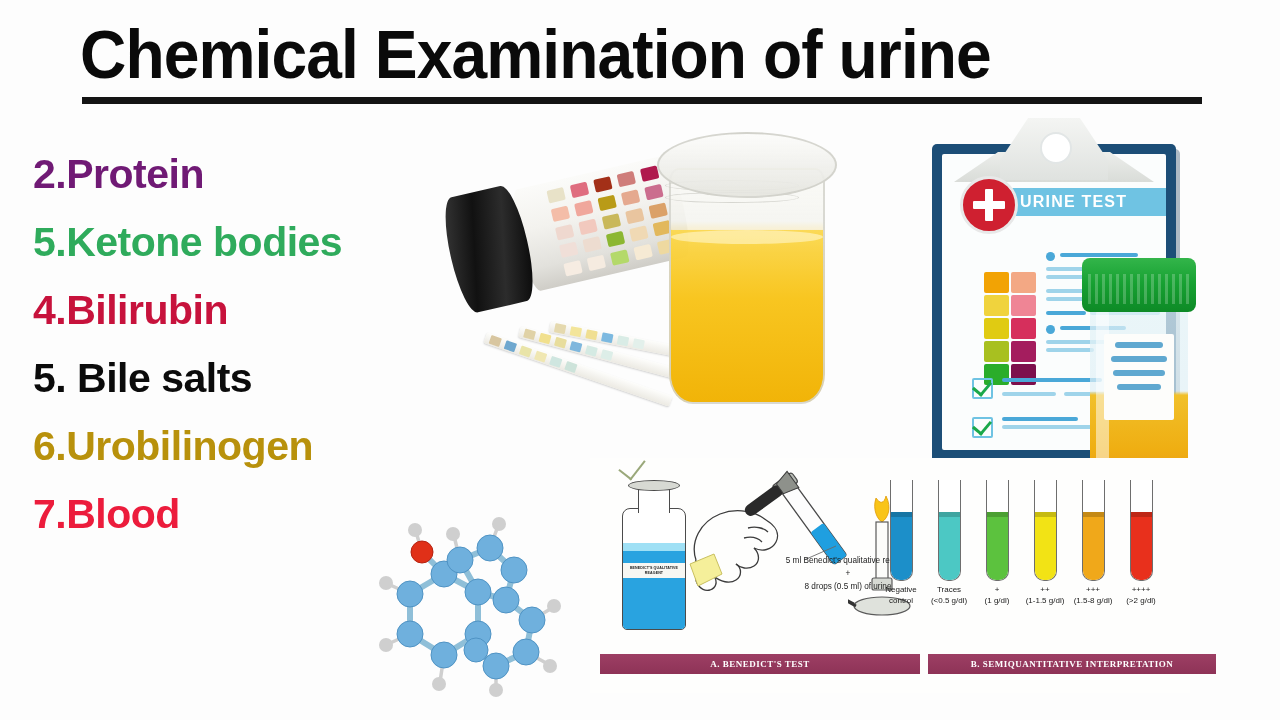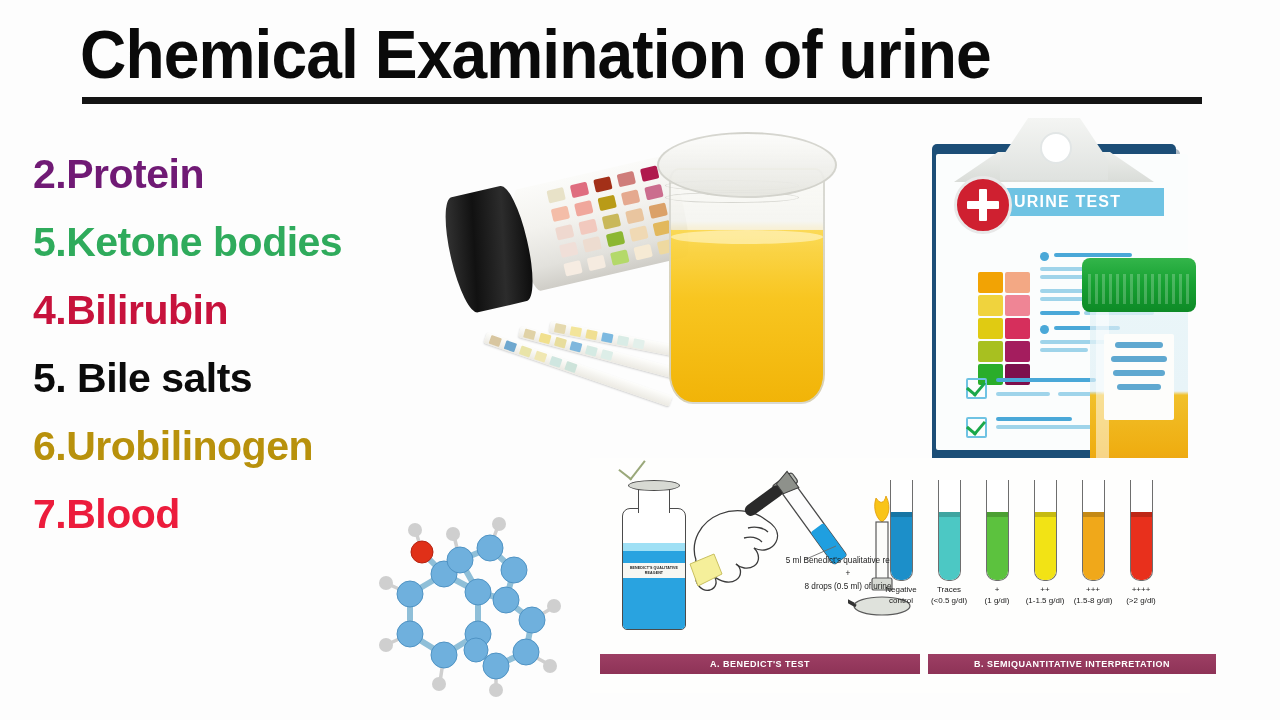--- a/index.html
+++ b/index.html
@@ -212,26 +212,25 @@
   #board {
     position: absolute;
     left: 14px; top: 26px;
     width: 244px; height: 320px;
     background: #1c4e77;
     border-radius: 5px;
     box-shadow: 4px 5px 0 rgba(22,60,92,.35);
   }
   #board-inner {
     position: absolute;
-    left: 4px; top: 10px;
+    left: 10px; top: 10px;
     width: 224px; height: 296px;
     background: #fbfdfd;
     border-radius: 2px;
     overflow: hidden;
-    padding-left: 28px;
   }
   #urine-test-banner {
     position: absolute;
     left: 66px; top: 34px;
     width: 162px; height: 28px;
     background: #6fc3e3;
     display: flex;
     align-items: center;
   }
   #urine-test-label {
@@ -430,20 +429,21 @@
     line-height: 11px;
     color: #1a1a1a;
   }
   .caption-bar {
     position: absolute;
     height: 20px;
     background: linear-gradient(180deg,#9d3f64,#8e3357);
     display: flex;
     align-items: center;
     justify-content: center;
+    font-family: Liberation Serif, serif;
   }
   .caption-text {
     color: #ffffff;
     font-size: 9px;
     font-weight: bold;
     letter-spacing: .5px;
   }
   .tick {
     position: absolute;
     width: 14px; height: 22px;

